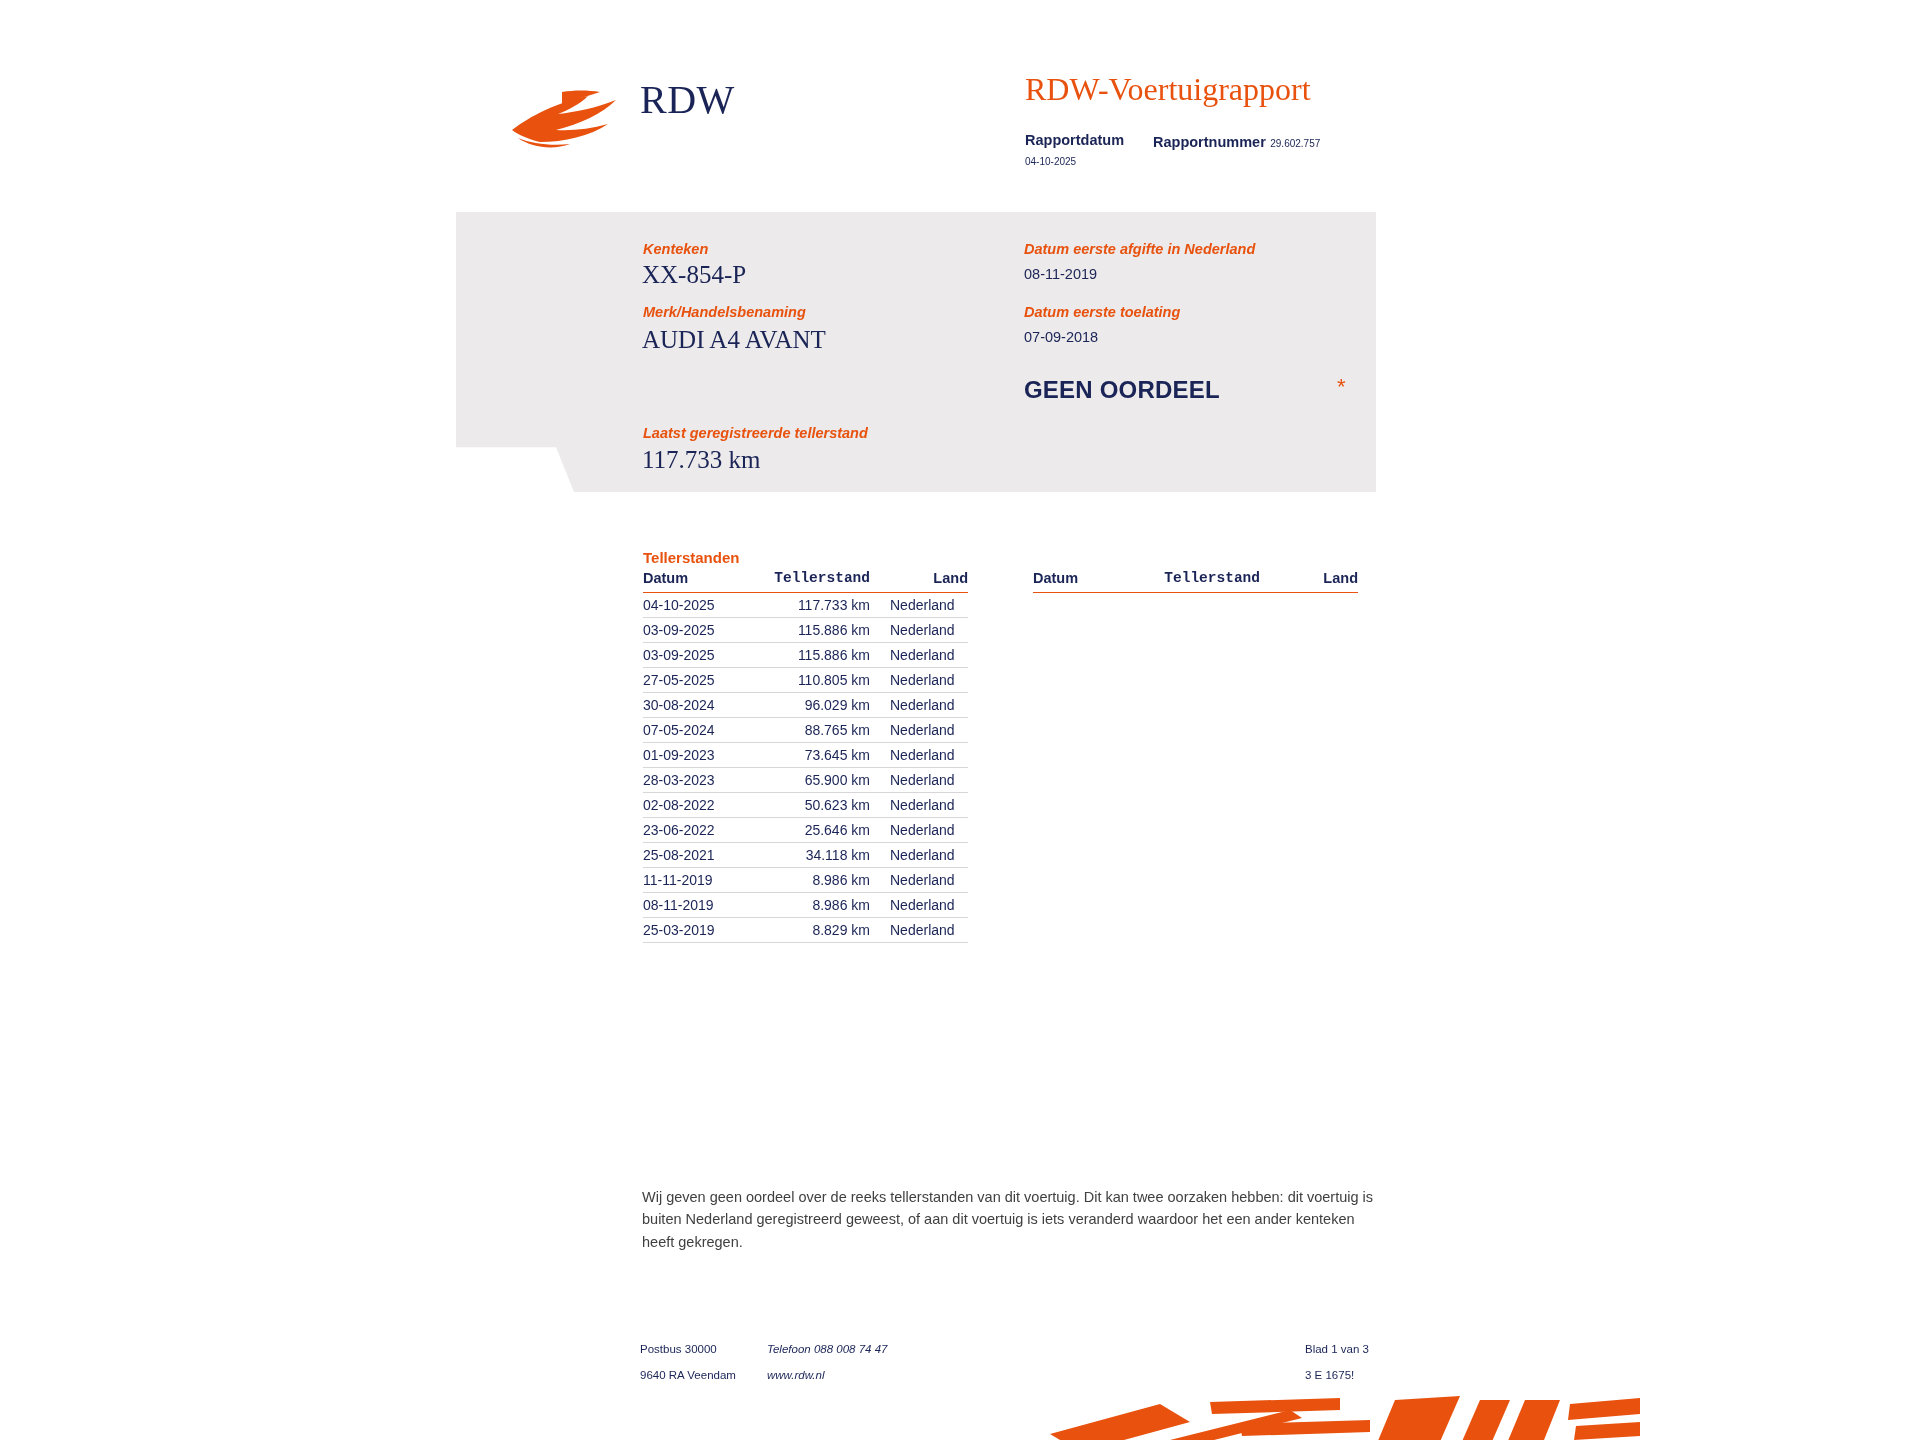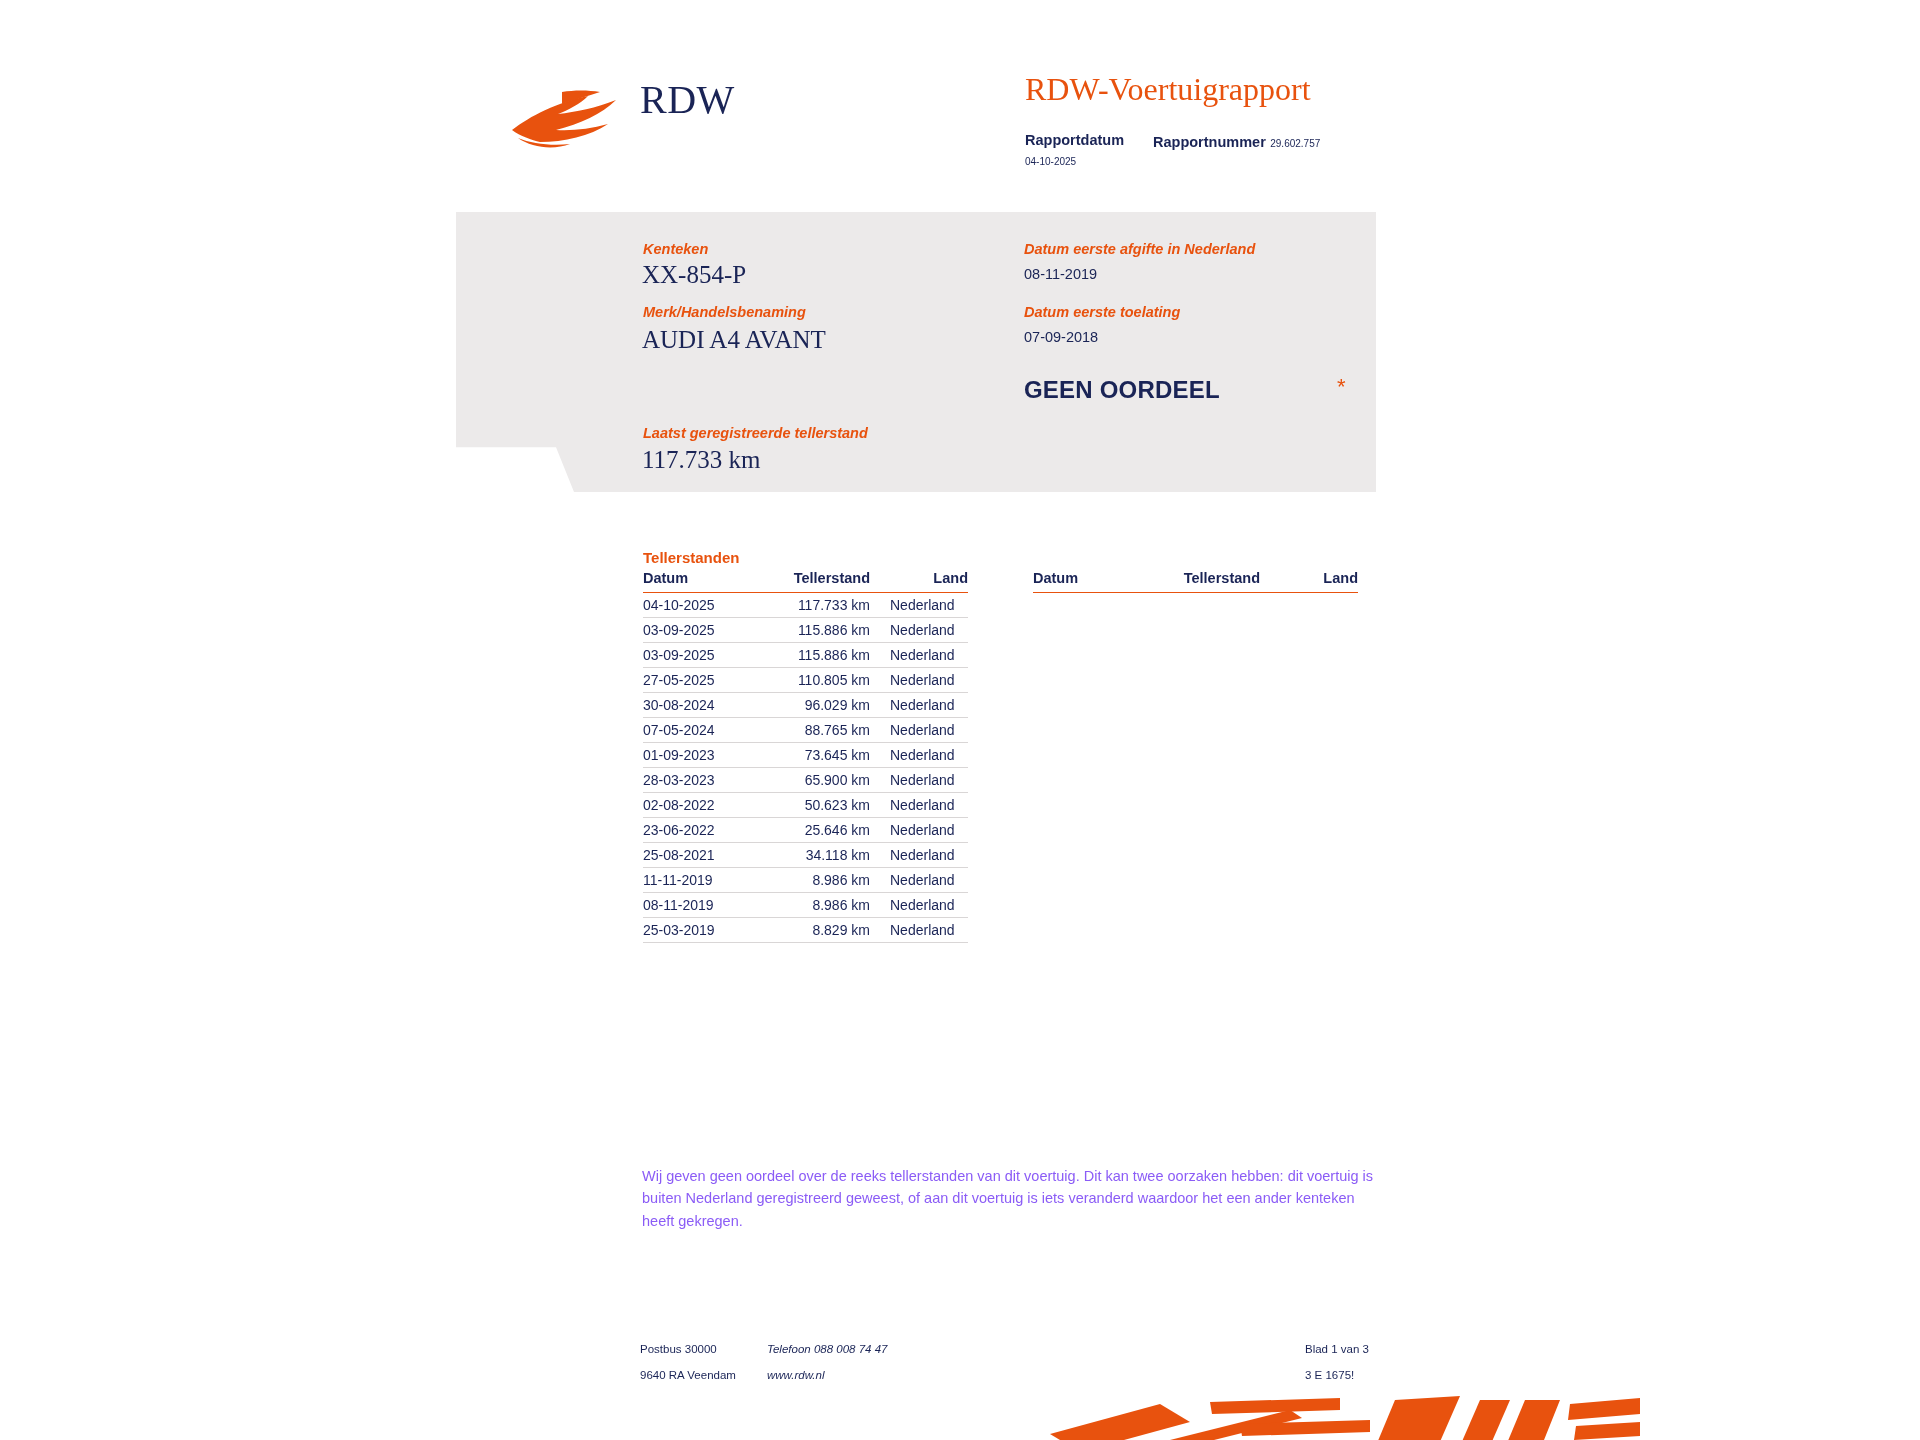--- a/index.html
+++ b/index.html
@@ -153,21 +153,21 @@
   .tbl-right { left: 1033px; top: 554px; width: 325px; }
   .tbl th {
     font-size: 14.5px;
     font-weight: bold;
     text-align: left;
     padding: 0 0 6px 0;
     border-bottom: 1.5px solid #e8520e;
     color: #1a2456;
     white-space: nowrap;
   }
-  .tbl th.num { text-align: right; padding-right: 8px; }
+  .tbl th.num { text-align: right; padding-right: 8px; font-family: Liberation Mono, monospace; }
   .tbl th.land { text-align: right; }
   .tbl td {
     padding: 4px 0 4px 0;
     border-bottom: 1px solid #d9d6d6;
     white-space: nowrap;
     color: #1a2456;
     font-size: 14px;
   }
   .tbl td.num { text-align: right; padding-right: 8px; }
   .tbl td.land { text-align: left; padding-left: 12px; }
@@ -182,24 +182,24 @@
     top: 1148px;
     width: 740px;
   }
   .footnote-title {
     font-size: 16px;
     font-weight: bold;
     color: #1a2456;
   }
   .footnote-title .star { color: #1a2456; font-weight: bold; }
   .footnote-body {
-    margin-top: 1px;
+    margin-top: 22px;
     font-size: 14.5px;
     line-height: 1.55;
-    color: #8b5cf6;
+    color: #404040;
   }
 
   
   .pagefoot {
     position: absolute;
     left: 640px;
     top: 1327px;
     width: 745px;
     font-size: 11.5px;
     color: #1a2456;

